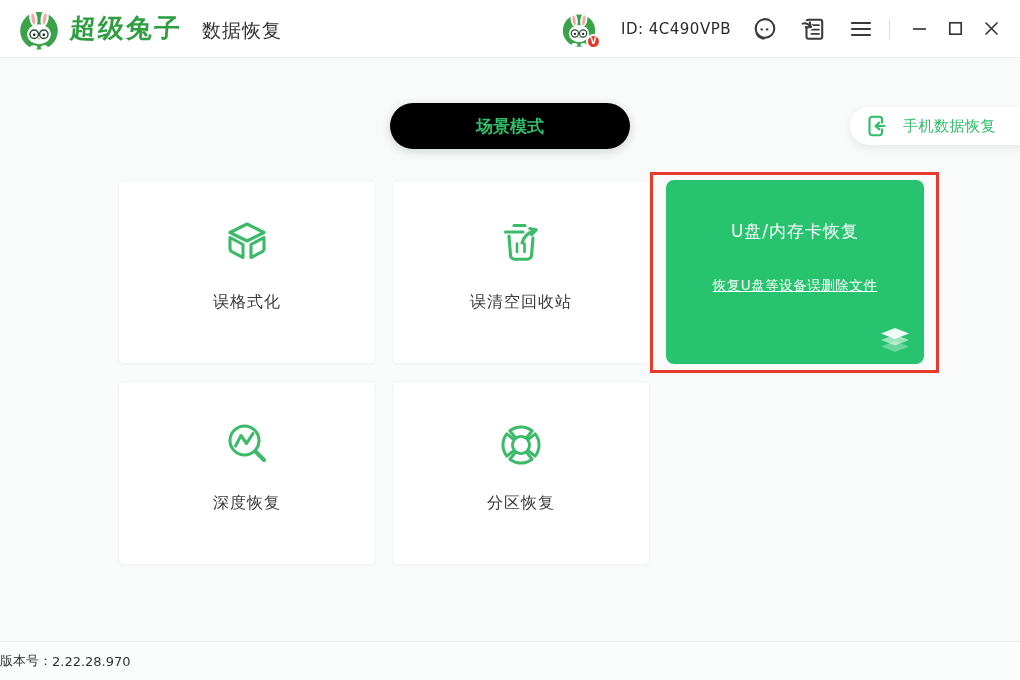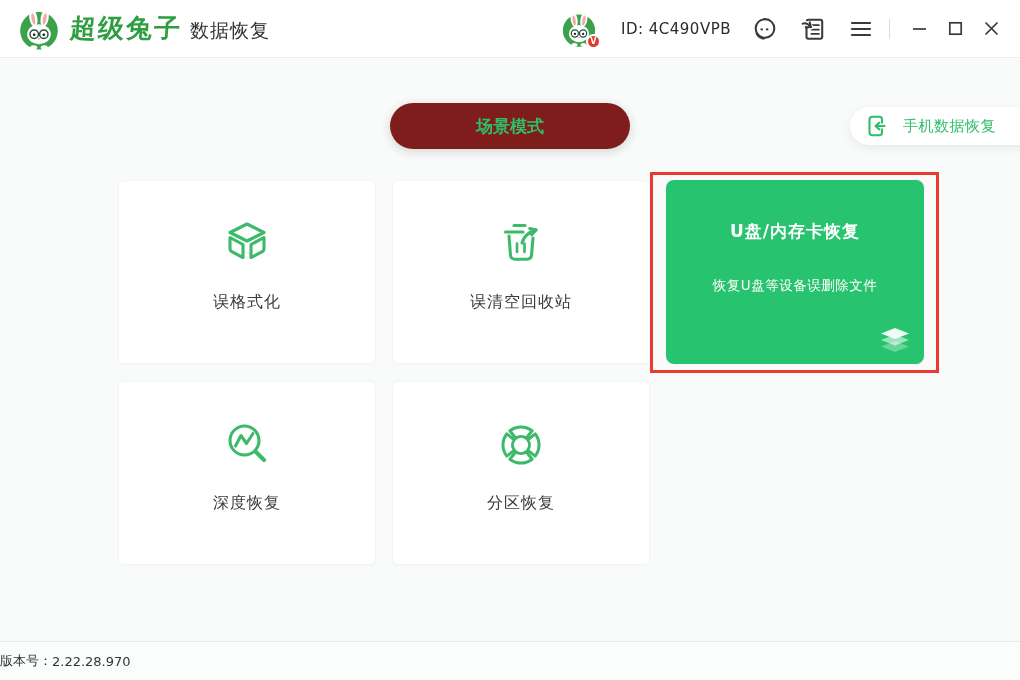--- a/index.html
+++ b/index.html
@@ -5,59 +5,59 @@
   * { margin:0; padding:0; box-sizing:border-box; }
   html,body { width:1020px; height:680px; overflow:hidden; }
   body { font-family:"DejaVu Sans","Liberation Sans",sans-serif; background:#fff; color:#333; }
 
   
   .titlebar { height:58px; background:#fff; border-bottom:1px solid #ededee;
     display:flex; align-items:center; padding:0 16px 0 18px; position:relative; z-index:10; }
   .logo-wrap { width:42px; height:42px; flex:0 0 auto; }
   .brand { display:flex; align-items:baseline; margin-left:10px; }
   .brand-name { font-size:26px; font-weight:800; color:#2f9e41; letter-spacing:2px; transform:skewX(-4deg); }
-  .brand-product { font-size:19px; font-weight:500; color:#333; margin-left:8px; letter-spacing:1px; }
+  .brand-product { font-size:19px; font-weight:500; color:#333; margin-left:20px; letter-spacing:1px; }
   .tb-right { margin-left:auto; display:flex; align-items:center; }
   .avatar-wrap { position:relative; width:36px; height:36px; cursor:pointer; }
   .avatar-badge { position:absolute; right:-4px; bottom:-2px; width:15px; height:15px; border-radius:50%;
     background:#e03a2e; border:2px solid #fff; color:#fff; font-size:8px; font-weight:bold;
     display:flex; align-items:center; justify-content:center; }
   .user-id { font-size:15px; color:#2b2b2b; margin-left:24px; letter-spacing:.5px; }
   .tb-icon-btn { margin-left:20px; width:28px; height:28px; display:flex; align-items:center; justify-content:center; cursor:pointer; }
   .tb-sep { width:1px; height:20px; background:#ddd; margin:0 6px 0 14px; }
   .win-btn { margin-left:10px; width:26px; height:26px; display:flex; align-items:center; justify-content:center; cursor:pointer; }
 
   
   .main { position:relative; height:583px; background:#f9fafa; }
 
   .mode-toggle { position:absolute; top:45px; left:50%; transform:translateX(-50%);
     width:240px; height:46px; background:#f4faf5; border-radius:23px;
     box-shadow:0 3px 12px rgba(0,0,0,.07); display:flex; }
   .mode-tab { flex:1; display:flex; align-items:center; justify-content:center;
     font-size:17px; color:#333; cursor:pointer; border-radius:23px; }
-  .mode-tab.active { background:#7f1d1d; color:#2fbe69; font-weight:600;
+  .mode-tab.active { background:#000000; color:#2fbe69; font-weight:600;
     box-shadow:0 2px 10px rgba(50,110,75,.14); }
 
   .phone-btn { position:absolute; top:49px; right:-22px; width:192px; height:38px;
     background:#fff; border-radius:19px; box-shadow:0 3px 10px rgba(0,0,0,.08);
     display:flex; align-items:center; padding-left:15px; cursor:pointer; }
   .phone-btn .lbl { color:#2fbe69; font-size:15px; margin-left:16px; letter-spacing:.5px; }
 
   .cards { position:absolute; left:118px; top:122px;
     display:grid; grid-template-columns:repeat(3,258px); grid-auto-rows:184px; gap:17px 16px; }
   .card { background:#fff; border:1px solid #f4f4f4; border-radius:6px;
     display:flex; flex-direction:column; align-items:center; justify-content:center;
     cursor:pointer; box-shadow:0 1px 3px rgba(0,0,0,.02); }
   .card .icon52 { margin-top:-14px; }
   .card .card-label { margin-top:22px; font-size:16px; color:#3a3a3a; letter-spacing:1px; }
 
   .card.highlight { position:relative; background:#28c36e; border:none; display:block; text-align:center;
     padding-top:40px; color:#fff; border-radius:8px; }
-  .hl-title { font-size:17px; font-weight:bold; letter-spacing:1px; }
-  .hl-desc { margin-top:29px; font-size:13.5px; line-height:27px; letter-spacing:.5px; }
+  .hl-title { font-size:17px; font-weight:normal; letter-spacing:1px; }
+  .hl-desc { margin-top:29px; font-size:13.5px; line-height:27px; letter-spacing:.5px;text-decoration:underline; }
   .hl-layers { position:absolute; right:12px; bottom:10px; }
   .annotation-box { position:absolute; left:-16px; top:-8px; right:-15px; bottom:-9px;
     border:3px solid #e83a2e; pointer-events:none; }
 
   
   .footer { height:39px; background:#fbfcfc; border-top:1px solid #e9eaea;
     display:flex; align-items:center; font-size:13px; color:#333; }
 </style>
 </head>
 <body>

